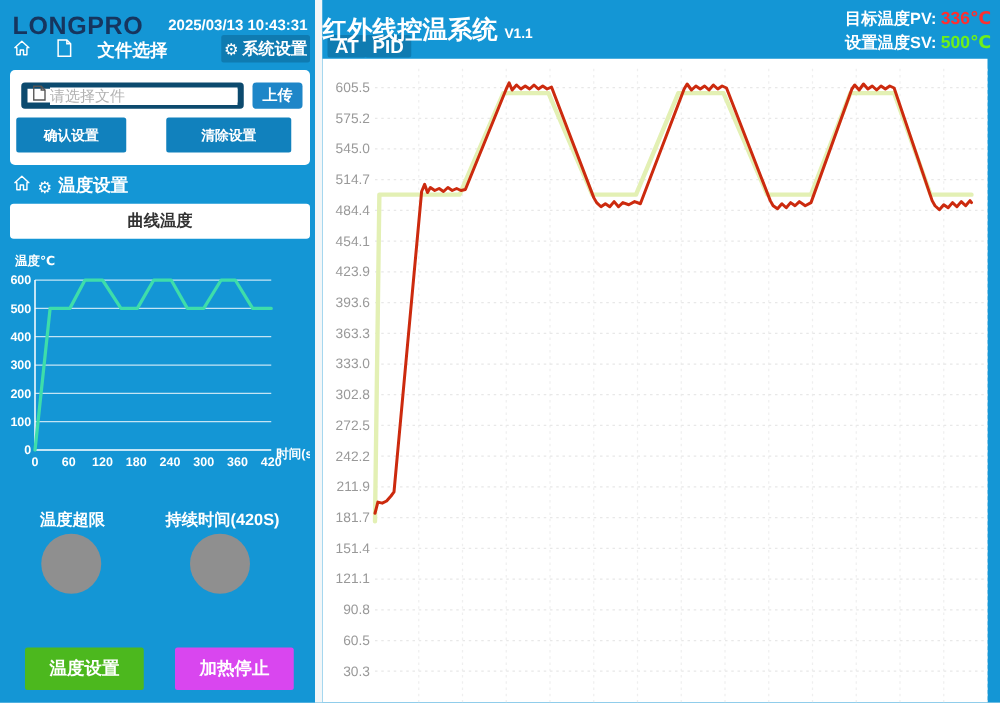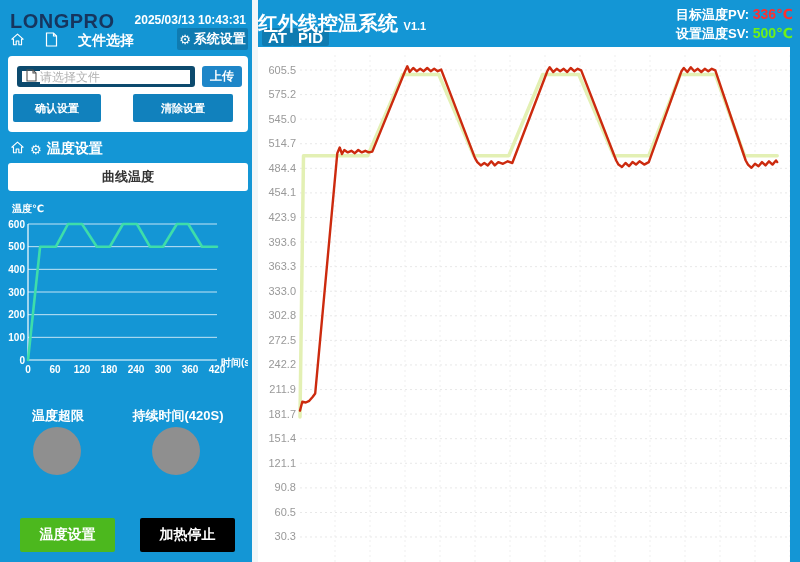--- a/index.html
+++ b/index.html
@@ -62,21 +62,21 @@
   .ind-circle { top:423px; width:48px; height:48px; border-radius:50%; background:#8f8f8f; }
   .ind-circle.c1 { left:33px; }
   .ind-circle.c2 { left:152px; }
 
   .start-btn, .stop-btn {
     top:514px; width:95px; height:34px; border-radius:2px;
     display:flex; align-items:center; justify-content:center;
     color:#fff; font-size:14px; font-weight:bold; cursor:pointer;
   }
   .start-btn { left:20px;  background:#4cb81e; }
-  .stop-btn  { left:140px; background:#000000; }
+  .stop-btn  { left:140px; background:#d946ef; }
 
   
   .divider { left:252px; top:0; width:6px; height:562px; background:#f2f6f8; }
 
   
   .main { left:258px; top:0; width:542px; height:562px; background:#1496d5; }
   .at-btn, .pid-btn {
     top:28px; height:18px; background:#0f7bb1; border-radius:2px; padding:0 6px;
     display:flex; align-items:center; justify-content:center;
     font-size:15px; font-weight:bold; cursor:pointer;

